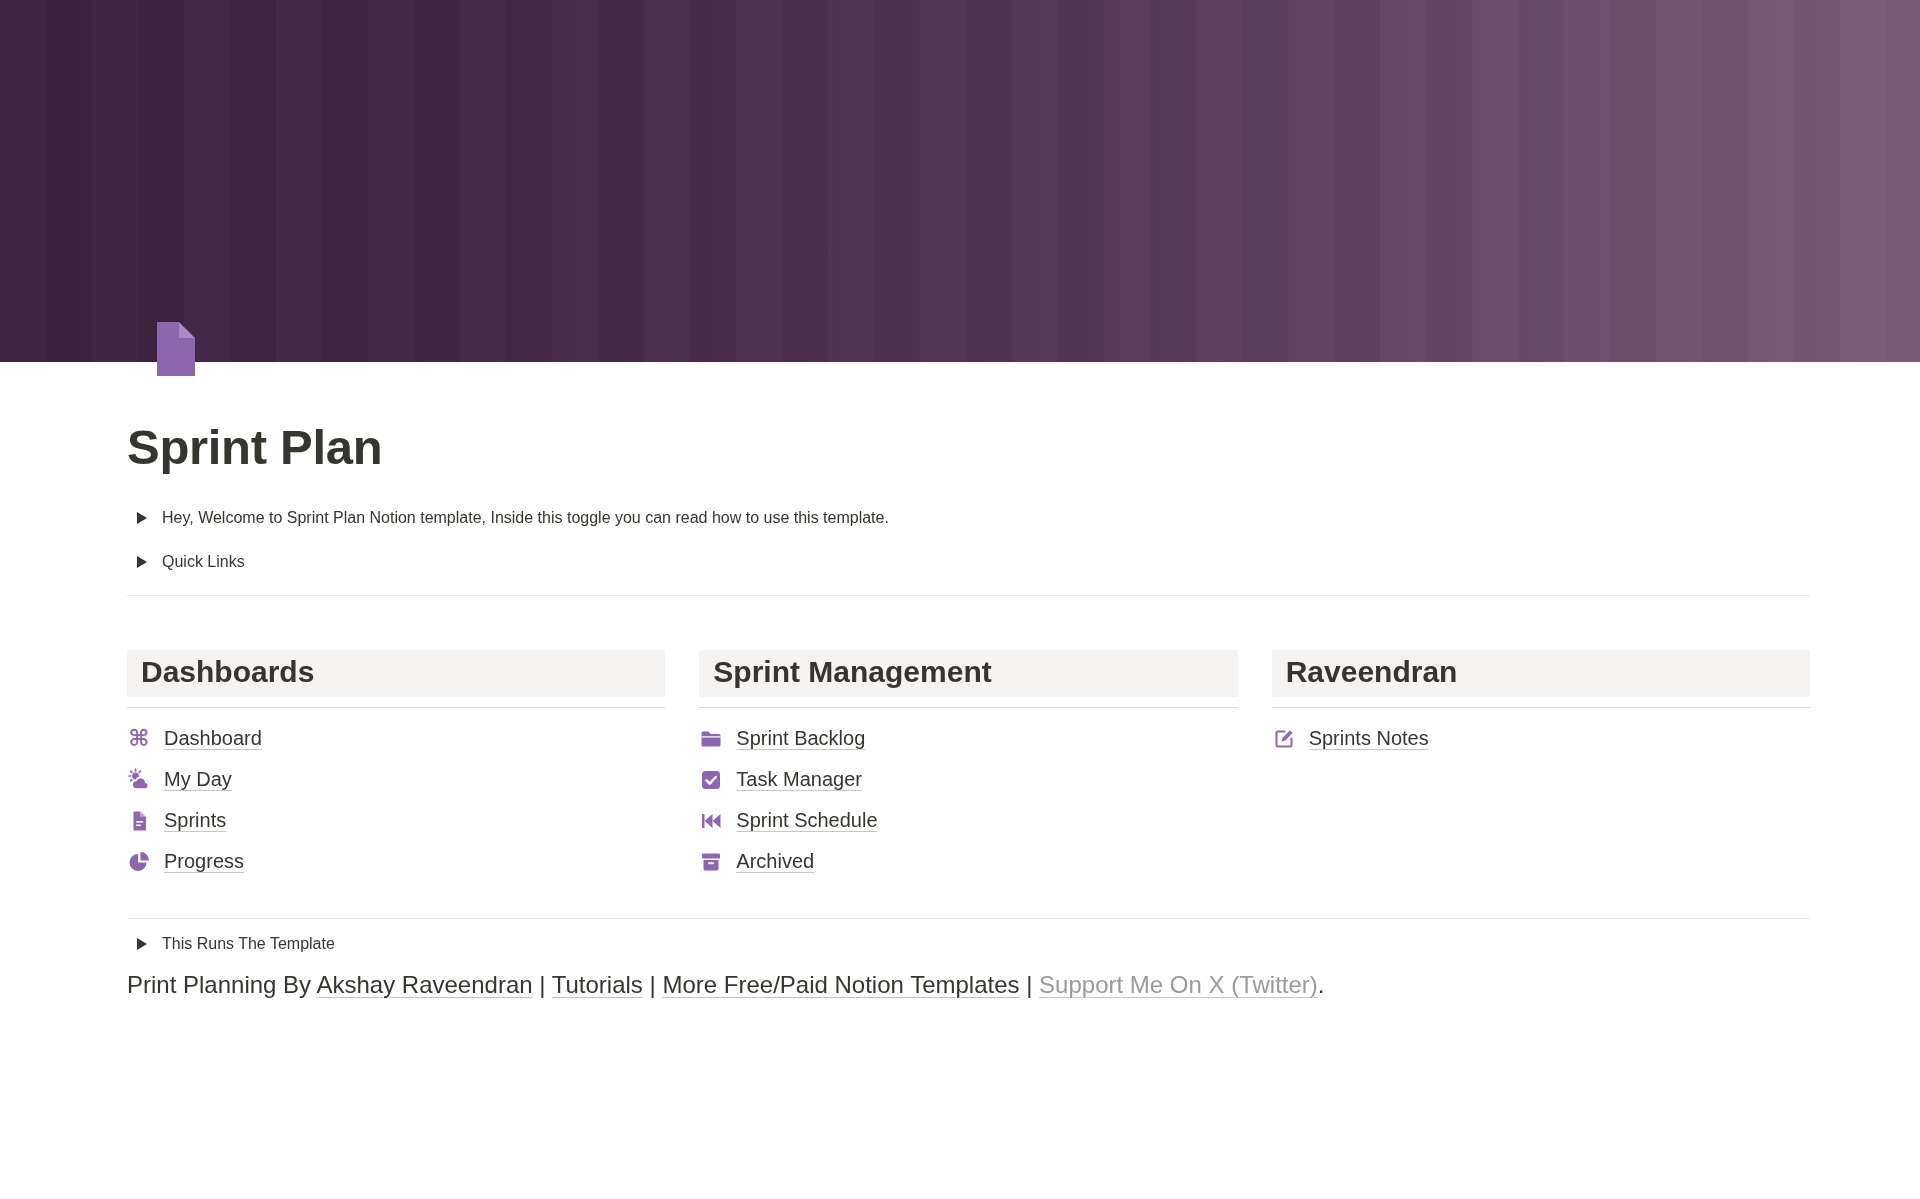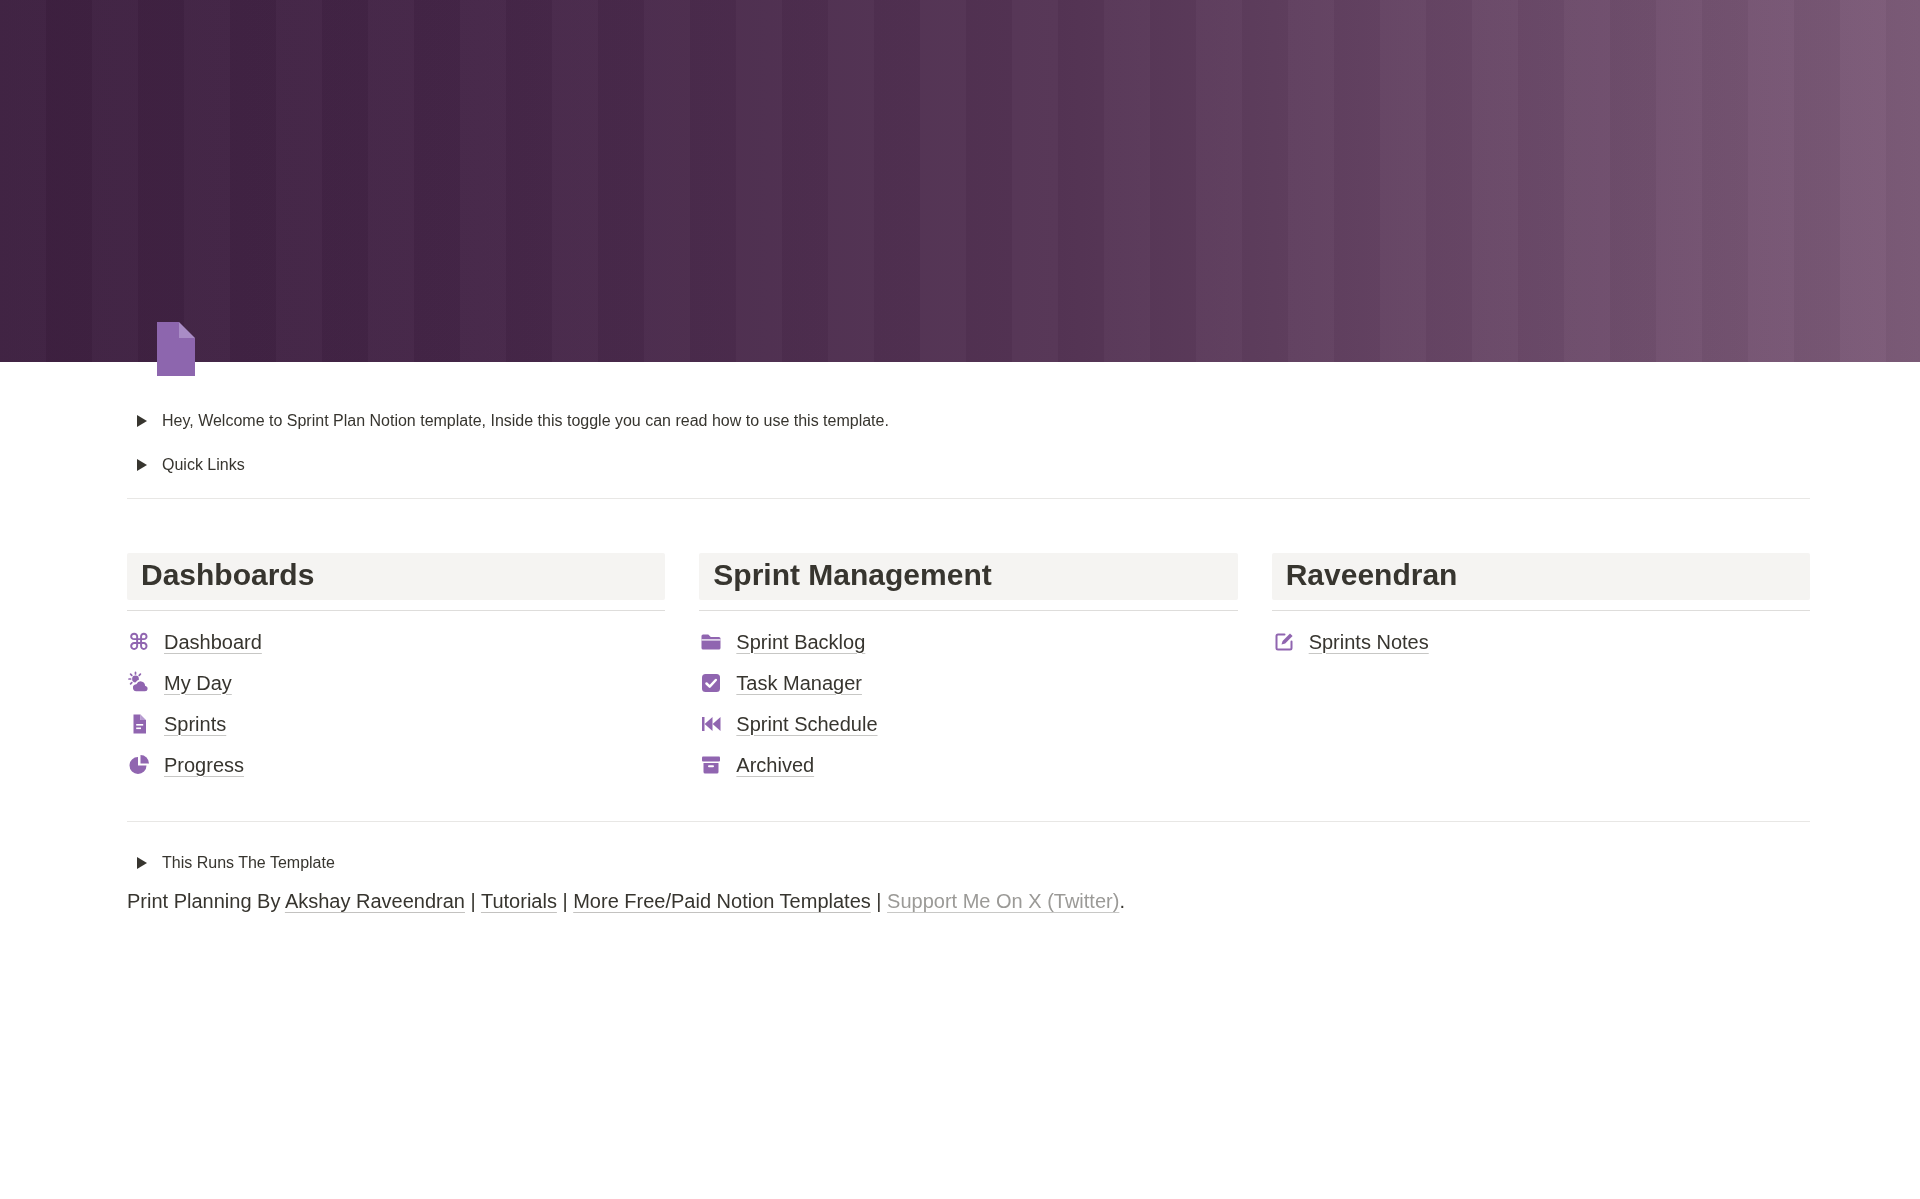--- a/index.html
+++ b/index.html
@@ -51,22 +51,22 @@
   .icon svg { width:24px; height:24px; display:block; }
   .glyph { font-family:"DejaVu Sans", sans-serif; font-size:23px; line-height:1; color:#9065b0; font-weight:600; }
   .link {
     font-size:20px; font-weight:500; color:#37352f;
     text-decoration:underline;
     text-decoration-color:rgba(55,53,47,0.28);
     text-decoration-thickness:1px;
     text-underline-offset:4px;
   }
   
-  .toggle-runs { margin-top:24px; margin-bottom:0; }
-  .footer { margin-top:4px; font-size:20px; color:#37352f; }
+  .toggle-runs { margin-top:8px; margin-bottom:0; }
+  .footer { margin-top:4px; font-size:24px; color:#37352f; }
   .footer span { cursor:default; }
   .f-link {
     color:#37352f; cursor:pointer;
     text-decoration:underline;
     text-decoration-color:rgba(55,53,47,0.3);
     text-decoration-thickness:1px;
     text-underline-offset:4px;
   }
   .f-link-muted {
     color:#9b9a97; cursor:pointer;
@@ -81,20 +81,21 @@
 
 <div class="cover"></div>
 
 <div class="content">
 
   <svg class="page-icon" viewBox="0 0 62 62" aria-hidden="true">
     <path d="M12 4 H34 V20 H50 V58 H12 Z" fill="#8d66ae"></path>
     <path d="M34 4 L50 20 H34 Z" fill="#a98cc6"></path>
   </svg>
 
+  <h1 class="title">Sprint Plan</h1>
 
   <div class="toggles">
     <div class="toggle-row">
       <span class="tri"></span>
       <span class="toggle-label">Hey, Welcome to Sprint Plan Notion template, Inside this toggle you can read how to use this template.</span>
     </div>
     <div class="toggle-row">
       <span class="tri"></span>
       <span class="toggle-label">Quick Links</span>
     </div>

